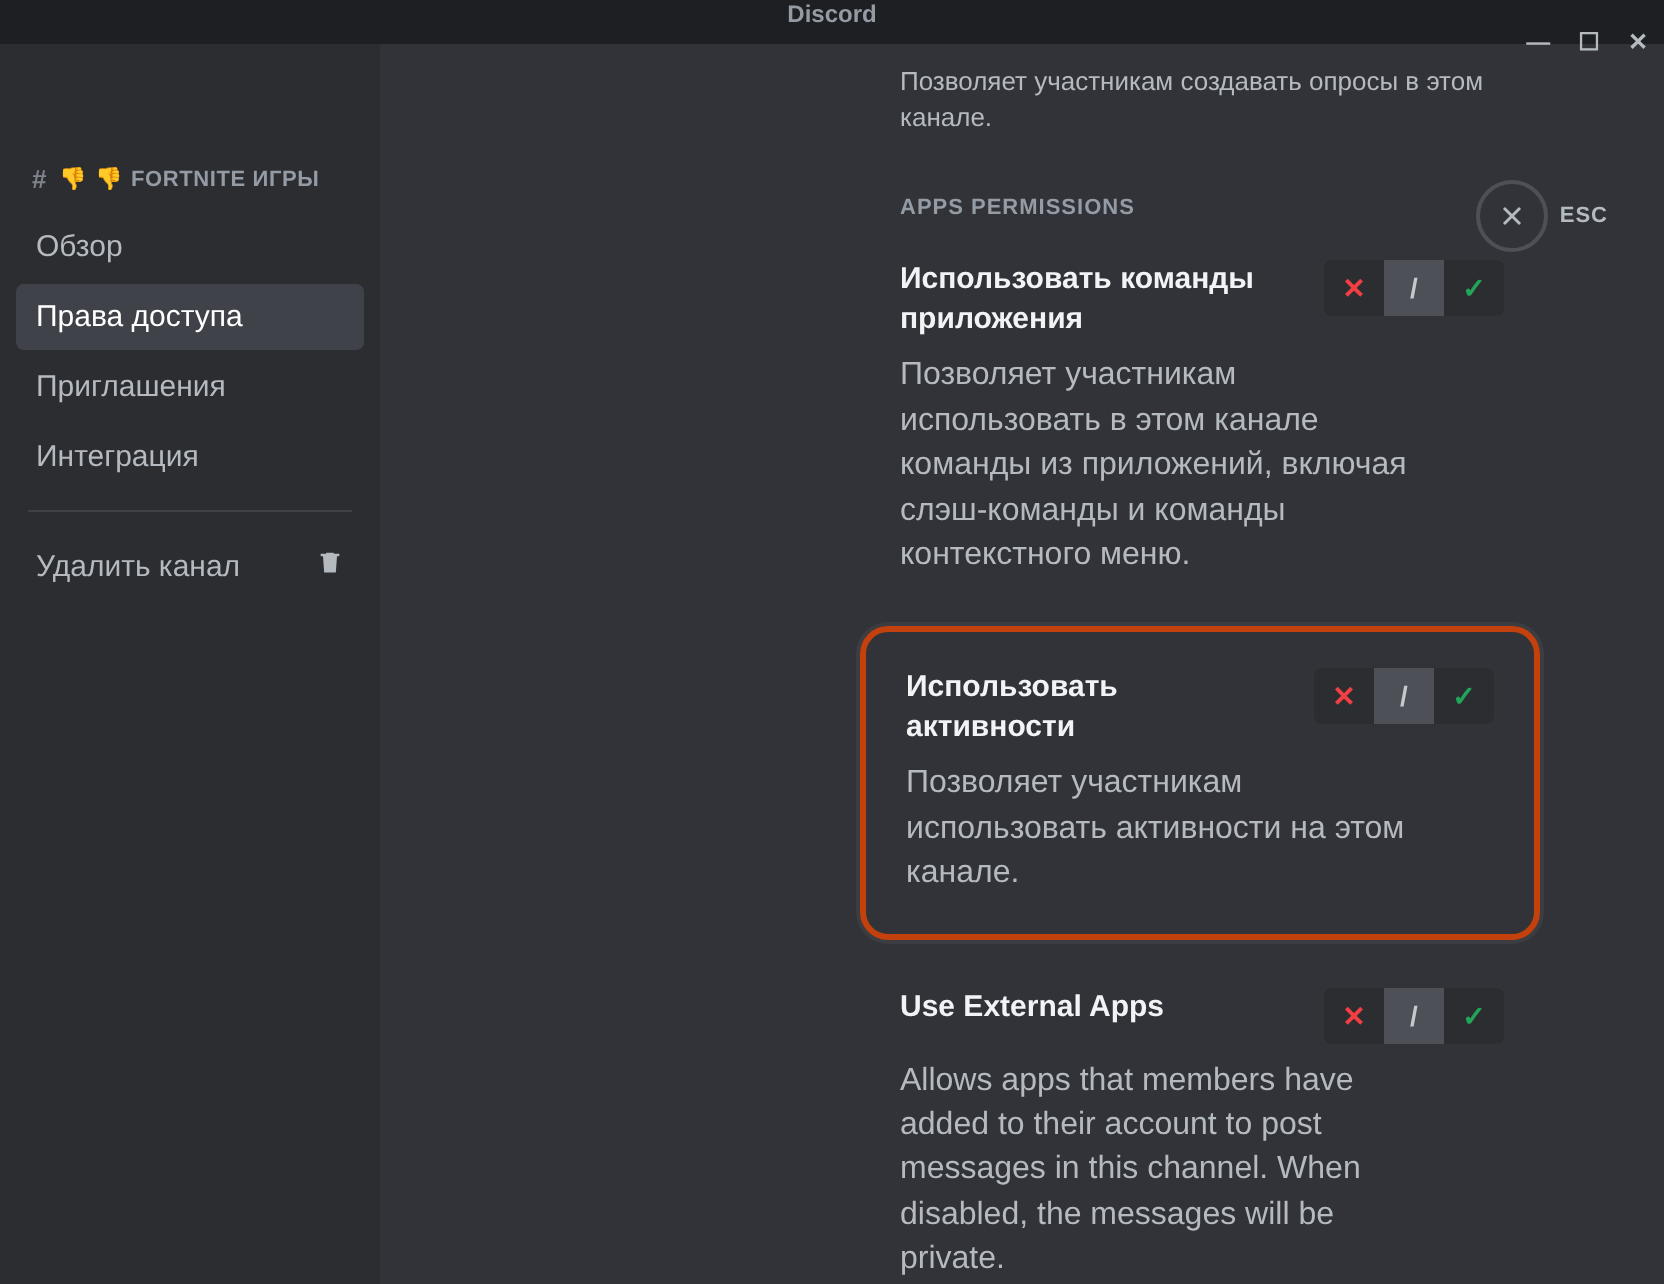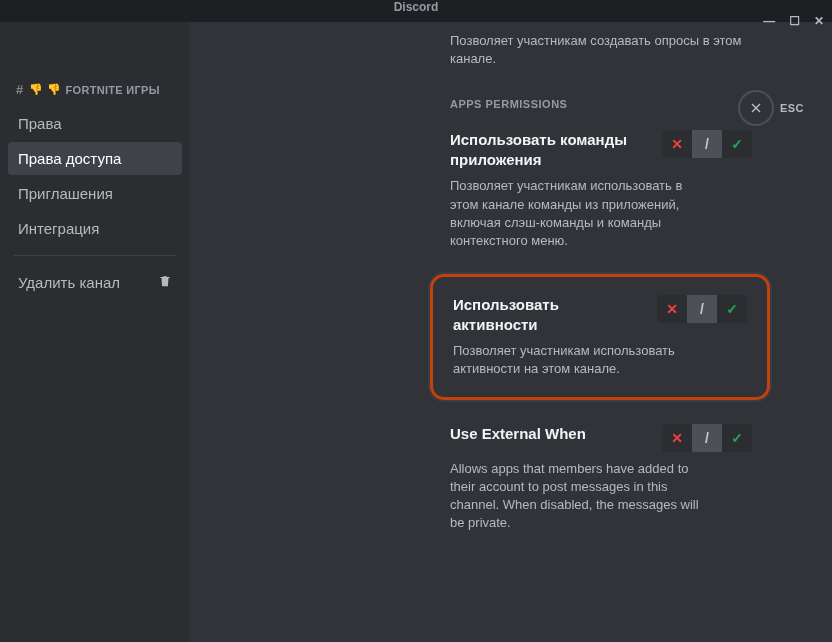--- a/index.html
+++ b/index.html
@@ -126,21 +126,21 @@
     gap: 16px;
   }
   .perm-title {
     color: #f2f3f5;
     font-weight: 600;
     font-size: 15px;
     line-height: 1.3;
   }
   .perm-desc {
     color: #b5bac1;
-    font-size: 13px;
+    font-size: 16px;
     line-height: 1.4;
     margin-top: 8px;
     max-width: 260px;
   }
   .tri-toggle {
     display: flex;
     flex-shrink: 0;
     border-radius: 4px;
     overflow: hidden;
     height: 28px;
@@ -183,21 +183,21 @@
 
 <div class="app">
   <div class="sidebar">
     <div class="channel-header">
       <span class="hash">#</span>
       <span>👎</span>
       <span>👎</span>
       <span>FORTNITE ИГРЫ</span>
     </div>
     <div class="sidebar-item">
-      <span>Права</span>
+      <span>Обзор</span>
     </div>
     <div class="sidebar-item active">
       <span>Права доступа</span>
     </div>
     <div class="sidebar-item">
       <span>Приглашения</span>
     </div>
     <div class="sidebar-item">
       <span>Интеграция</span>
     </div>
@@ -245,21 +245,21 @@
           <div class="seg deny">✕</div>
           <div class="seg neutral">/</div>
           <div class="seg allow">✓</div>
         </div>
       </div>
       <div class="perm-desc">Позволяет участникам использовать активности на этом канале.</div>
     </div>
 
     <div class="perm-block">
       <div class="perm-row">
-        <div class="perm-title">Use External When</div>
+        <div class="perm-title">Use External Apps</div>
         <div class="tri-toggle">
           <div class="seg deny">✕</div>
           <div class="seg neutral">/</div>
           <div class="seg allow">✓</div>
         </div>
       </div>
       <div class="perm-desc">Allows apps that members have added to their account to post messages in this channel. When disabled, the messages will be private.</div>
     </div>
 
   </div>

